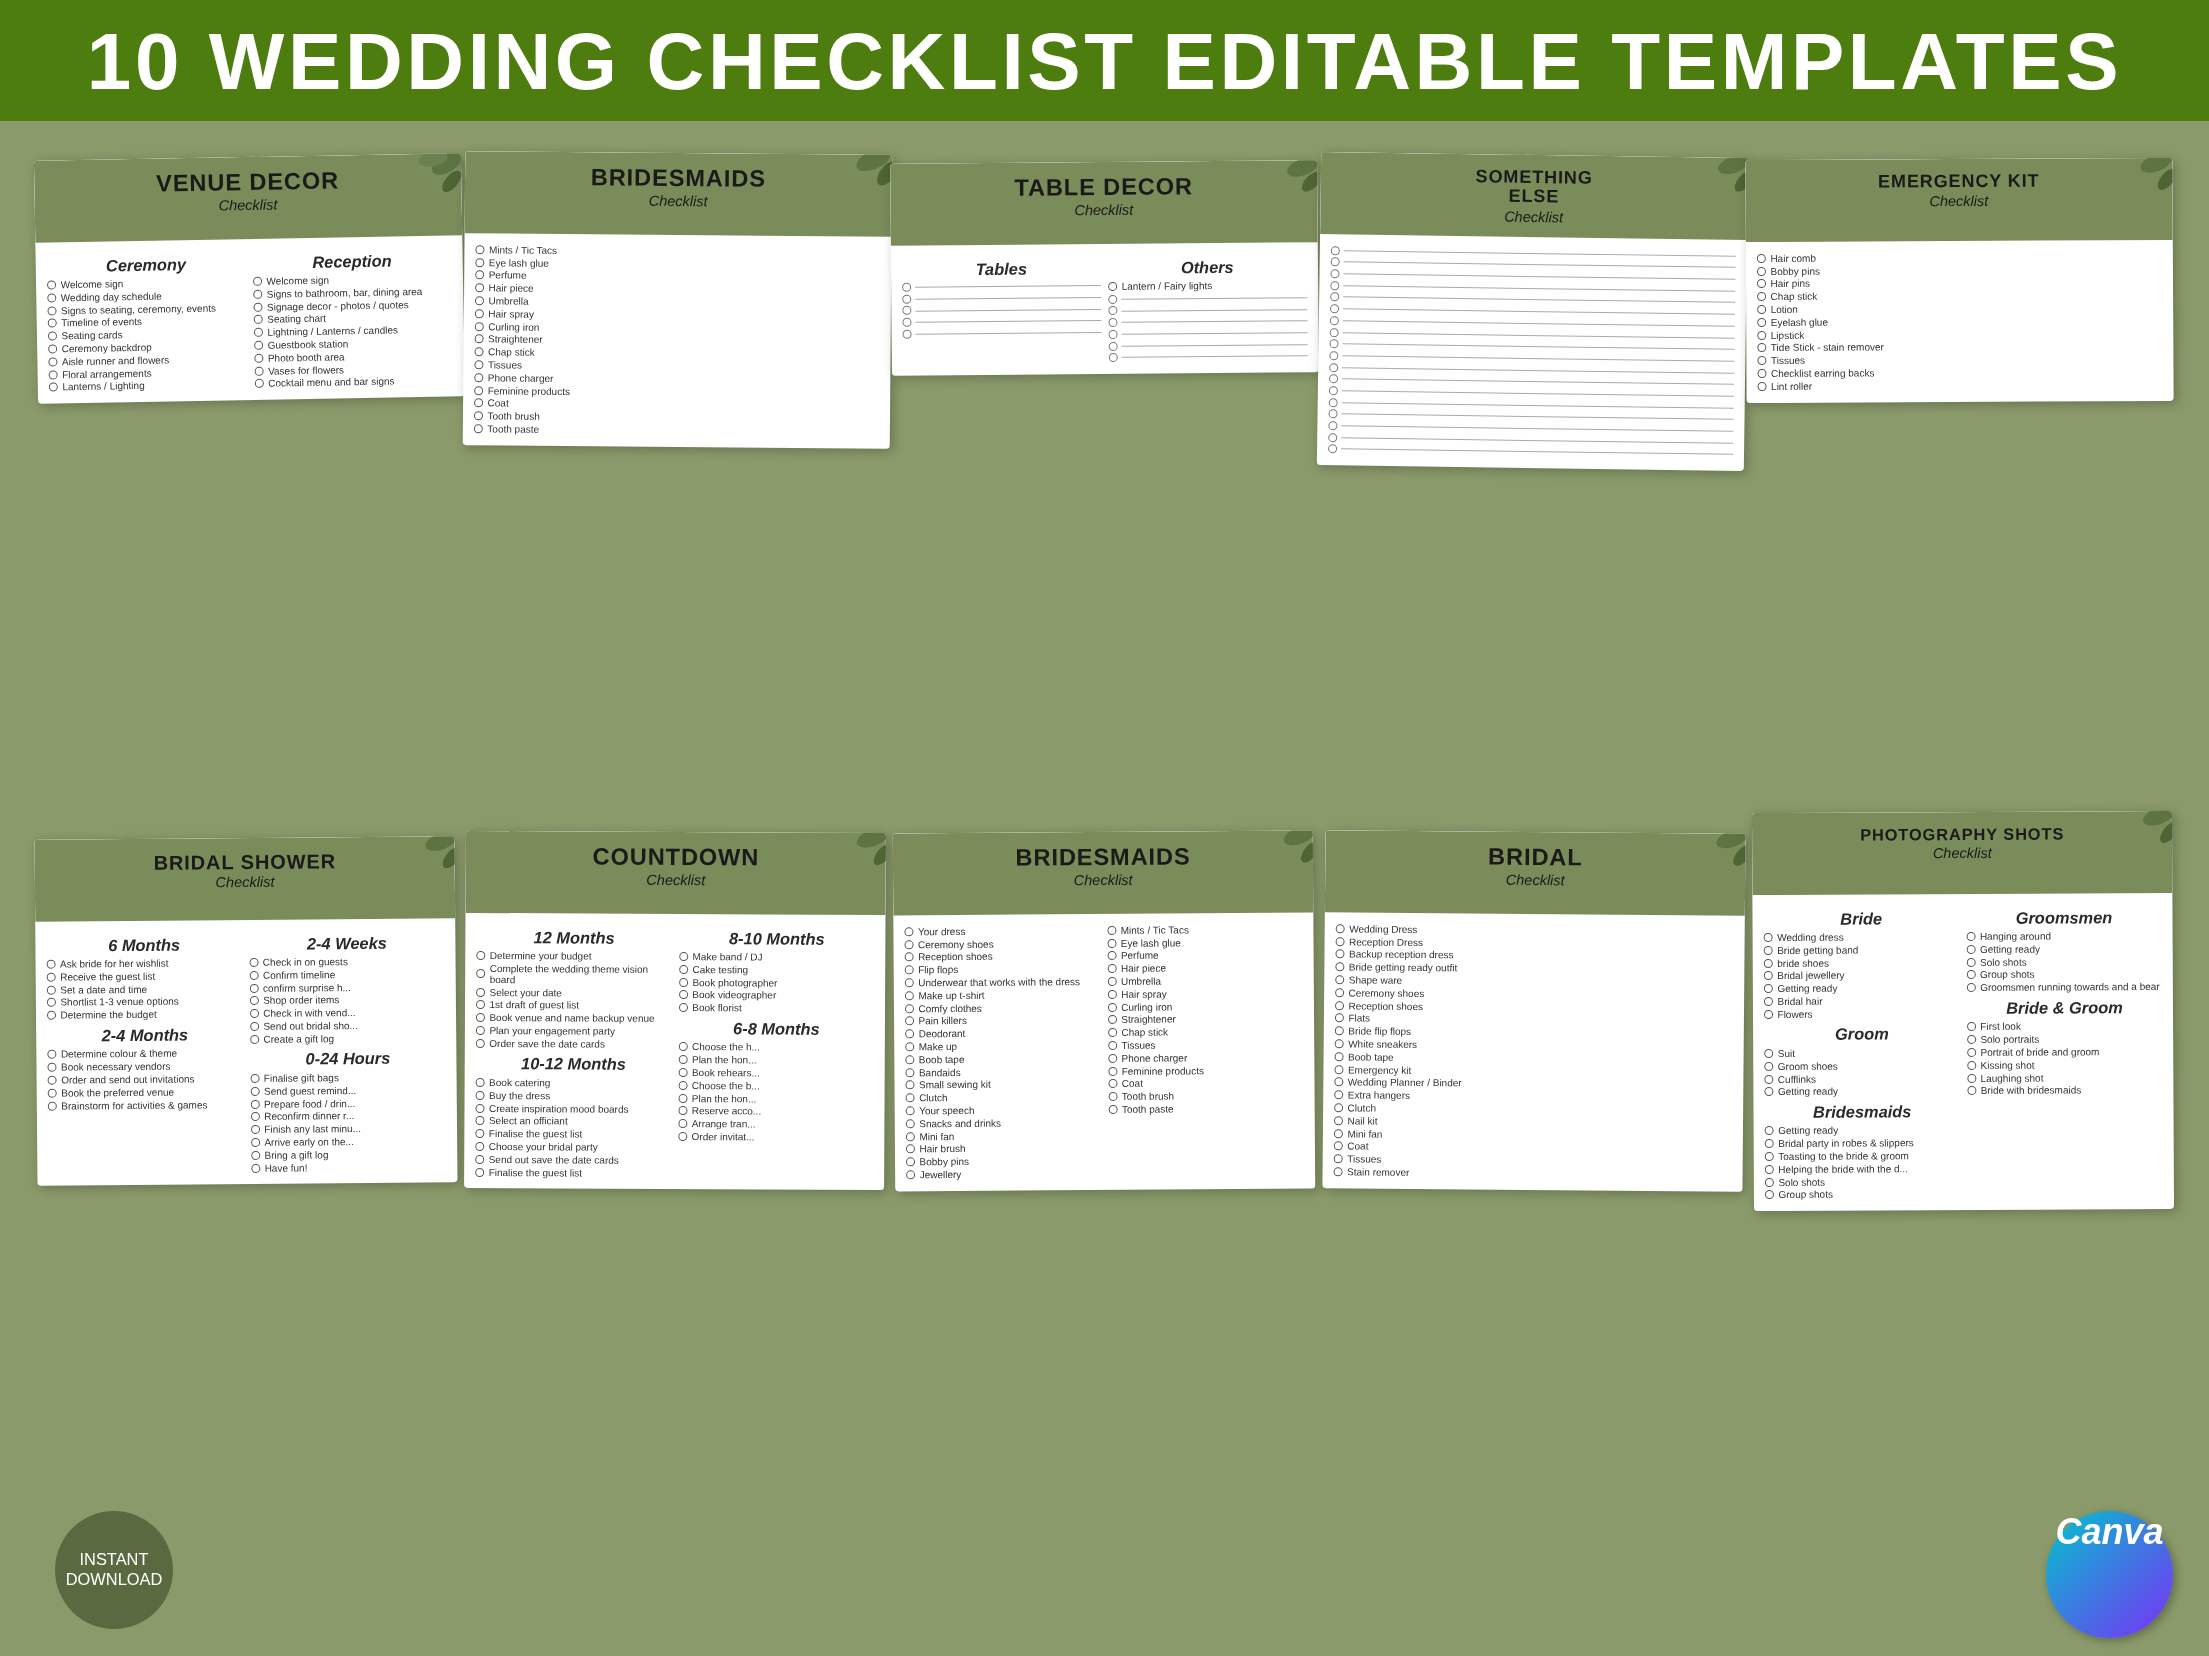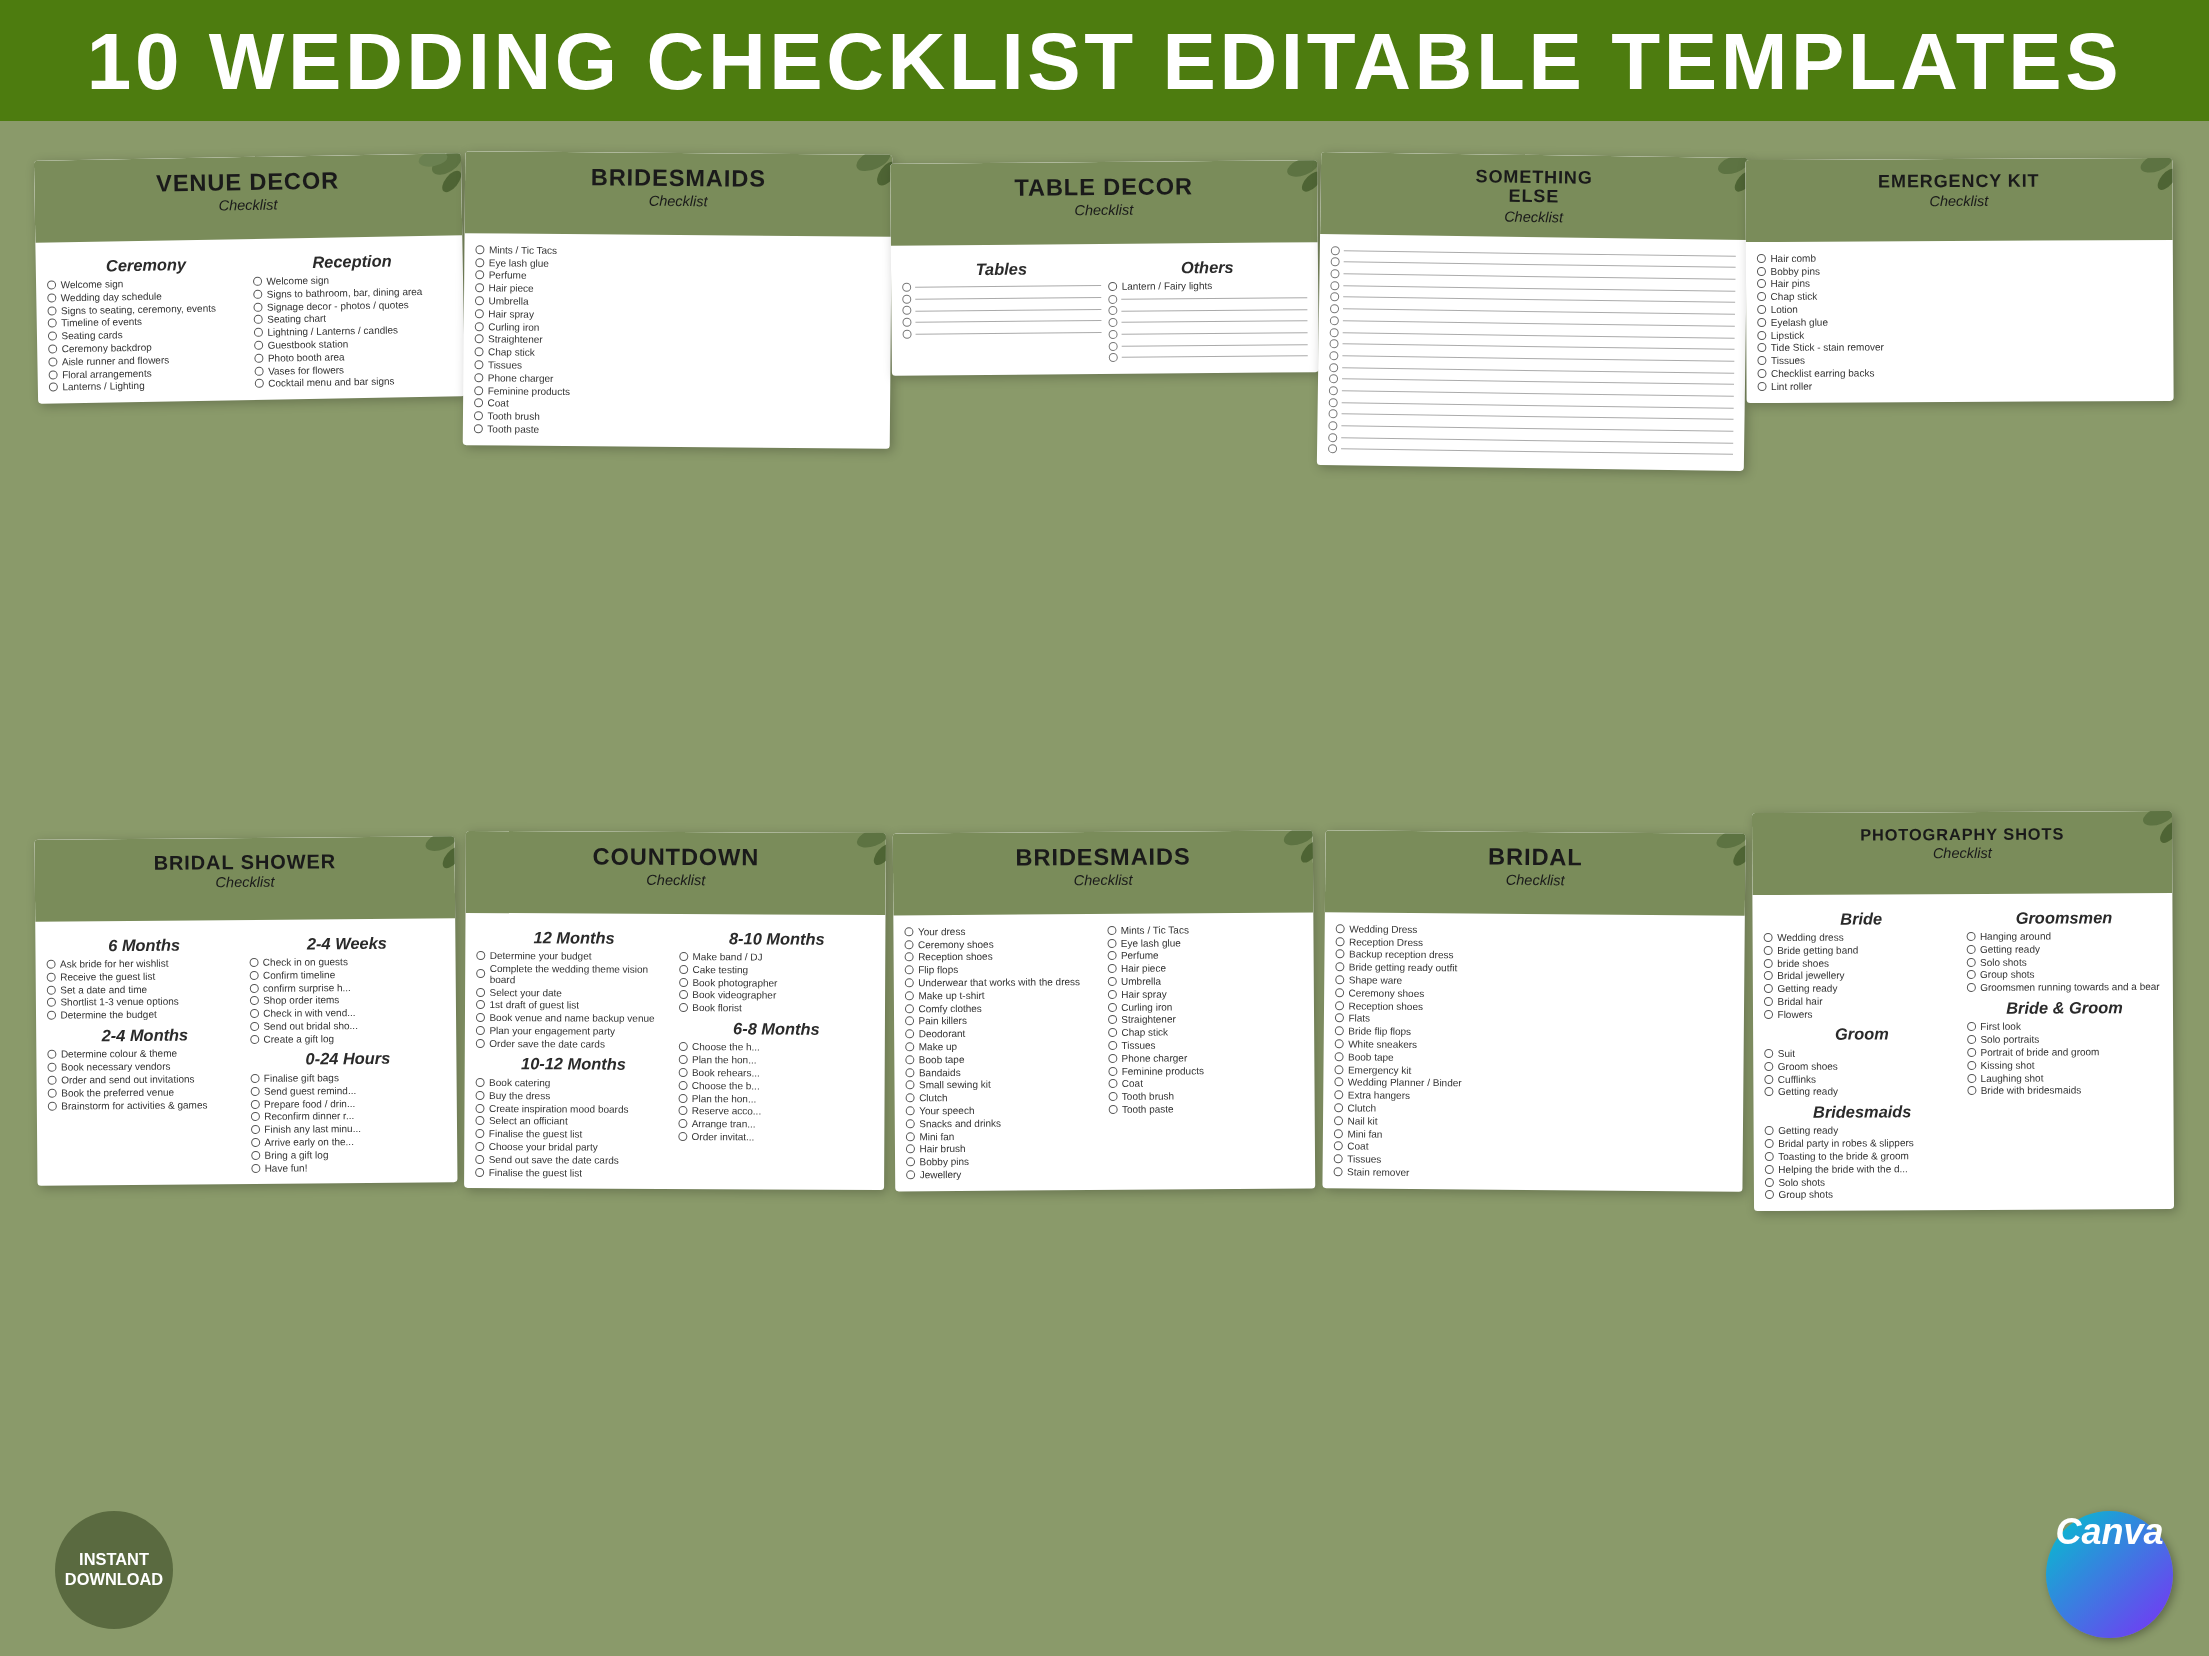--- a/index.html
+++ b/index.html
@@ -126,21 +126,21 @@
       color: white;
       padding: 16.4px 20px;
       border-radius: 50%;
       width: 118px;
       height: 118px;
       display: flex;
       flex-direction: column;
       align-items: center;
       justify-content: center;
       text-align: center;
-      font-weight: 700;
+      font-weight: 400;
       font-size: 16.4px;
       text-transform: uppercase;
       line-height: 1.2;
       z-index: 100;
     }
 
     
     .canva-badge {
       position: absolute;
       bottom: 18px;

